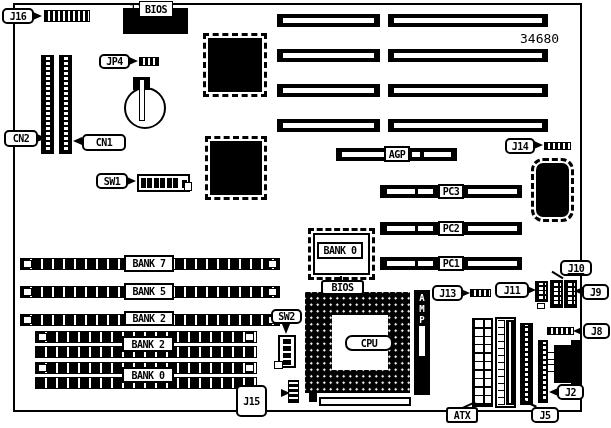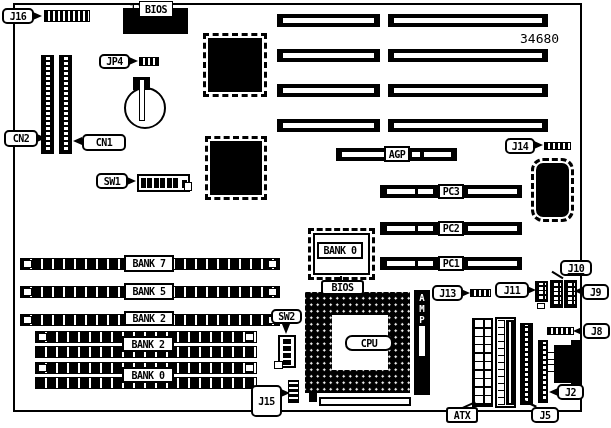--- a/index.html
+++ b/index.html
@@ -187,21 +187,21 @@
   <div class="clip" style="left:245px;top:364px;width:9px;height:8px;"></div>
   <div class="box" style="left:122px;top:367px;width:52px;height:16px;">BANK 0</div>
 
   <div class="lbl" style="left:271px;top:309px;width:31px;height:15px;">SW2</div>
   <div class="arr d" style="left:282px;top:324px;"></div>
   <div class="abs" style="left:278px;top:335px;width:18px;height:33px;border:2px solid #000;background:#fff;z-index:3;">
     <div class="abs" style="left:3px;top:2px;width:8px;height:26px;background:repeating-linear-gradient(0deg,#000 0 5px,#fff 5px 7px);"></div>
   </div>
   <div class="clip" style="left:274px;top:361px;width:9px;height:8px;"></div>
 
-  <div class="lbl" style="left:251px;top:385px;width:31px;height:32px;">J15</div>
+  <div class="lbl" style="left:236px;top:385px;width:31px;height:32px;">J15</div>
   <div class="arr r" style="left:281px;top:389px;"></div>
   <div class="stripe-v" style="left:288px;top:380px;width:11px;height:23px;"></div>
 
   <div class="cachechip" style="left:313px;top:233px;width:57px;height:42px;"></div>
   <div class="box" style="left:317px;top:242px;width:46px;height:17px;">BANK 0</div>
   <div class="lead" style="left:340px;top:276px;width:2px;height:6px;"></div>
   <div class="box" style="left:321px;top:280px;width:43px;height:15px;border-radius:3px;">BIOS</div>
 
   <div class="cpu-sock" style="left:305px;top:292px;width:105px;height:101px;"></div>
   <div class="abs" style="left:332px;top:315px;width:56px;height:55px;background:#fff;z-index:3;"></div>

